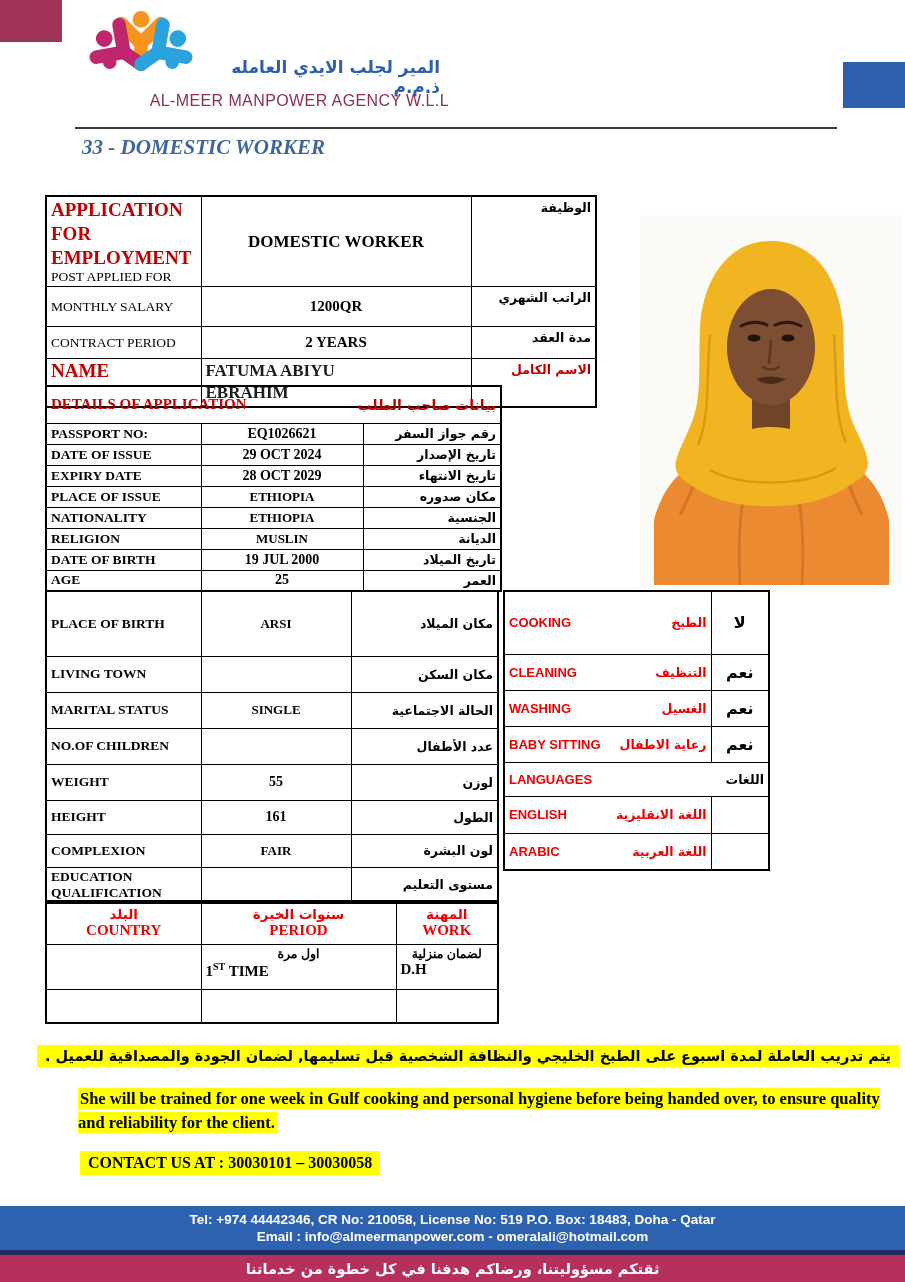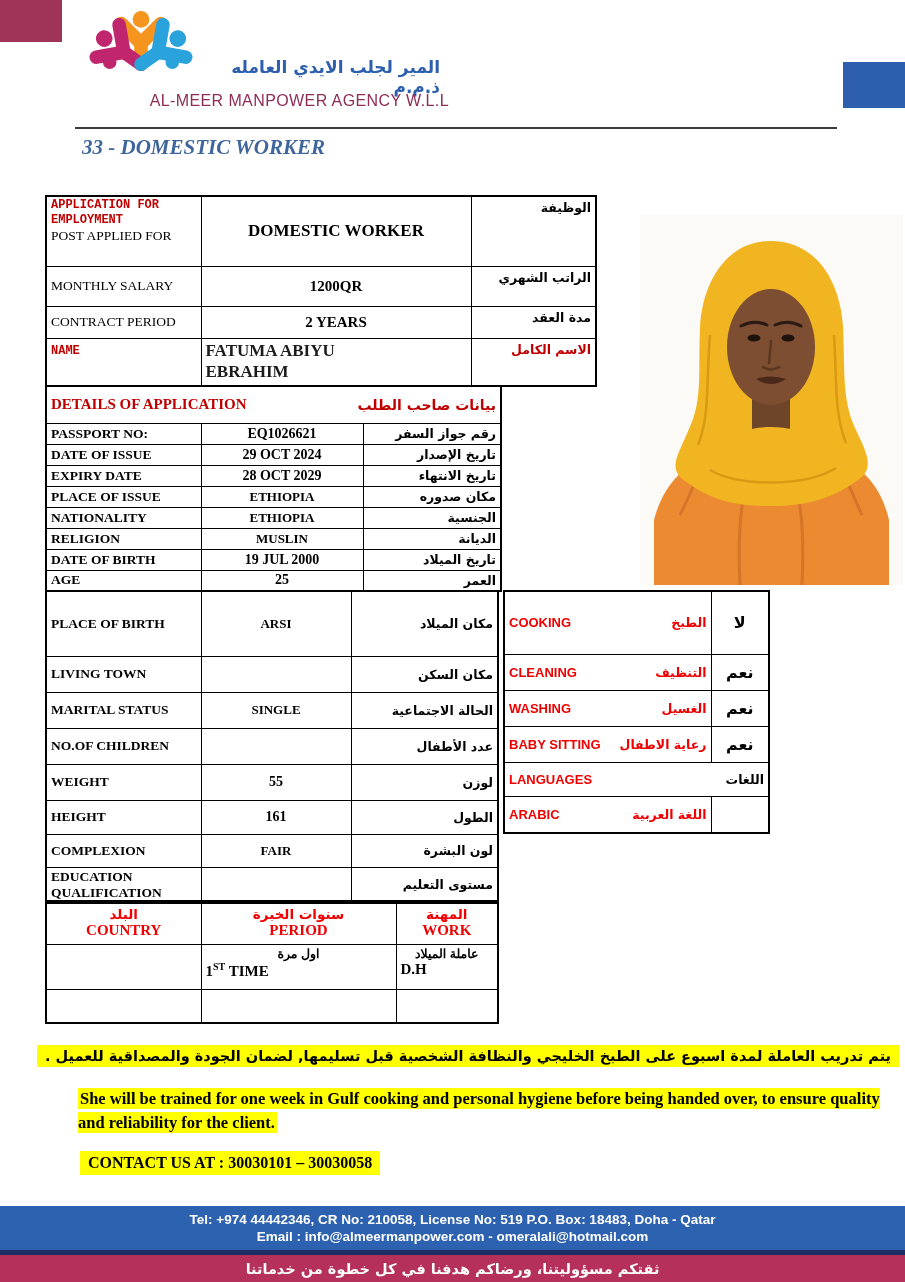--- a/index.html
+++ b/index.html
@@ -33,21 +33,21 @@
   table { border-collapse:collapse; position:absolute; table-layout:fixed; }
   td { border:1px solid #000; padding:1px 4px; vertical-align:middle; overflow:hidden; }
   .tbl-top    { left:45px; top:195px; width:550px; border:2px solid #000; }
   .tbl-pass   { left:45px; top:385px; width:455px; border:2px solid #000; }
   .tbl-pers   { left:45px; top:590px; width:452px; border:2px solid #000; }
   .tbl-skill  { left:503px; top:590px; width:265px; border:2px solid #000; }
   .tbl-exp    { left:45px; top:900px; width:452px; border:2px solid #000; }
 
   .lbl      { font-size:13.5px; }
   .lbl-b    { font-size:13.5px; font-weight:bold; }
-  .lbl-red  { font-size:12px; font-weight:bold; color:#c00000;font-family:Liberation Mono, monospace; }
+  .lbl-red  { font-size:19px; font-weight:bold; color:#c00000; }
   .val      { font-size:14px; font-weight:bold; text-align:center; }
   .val-big  { font-size:17px; font-weight:bold; text-align:center; }
   .ar       { direction:rtl; text-align:right; font-family:"DejaVu Sans", sans-serif;
               font-size:12.5px; font-weight:bold; }
   .ar-red   { color:#c00000; }
   .top-ar-cell { vertical-align:top; padding-top:3px; }
   .name-val { font-size:17px; font-weight:bold; color:#1c1c1c; width:170px; line-height:1.25; }
   .app-lbl  { width:112px; line-height:1.25; }
   .details-en { font-size:15px; font-weight:bold; color:#c00000; }
   .details-ar { font-size:14px; }
@@ -331,20 +331,29 @@
       <td colspan="2">
             <div class="flex-sb">
         <span class="skill-en">LANGUAGES</span>
         <span class="ar">اللغات</span>
       </div>
           </td>
     </tr>
     <tr style="height:37px">
       <td>
             <div class="flex-sb">
+        <span class="skill-en">ENGLISH</span>
+        <span class="ar skill-ar">اللغة الانقليزية</span>
+      </div>
+          </td>
+      <td class="yn"></td>
+    </tr>
+    <tr style="height:37px">
+      <td>
+            <div class="flex-sb">
         <span class="skill-en">ARABIC</span>
         <span class="ar skill-ar">اللغة العربية</span>
       </div>
           </td>
       <td class="yn"></td>
     </tr>
   </tbody>
     </table>
 
   <table class="tbl-exp">
@@ -368,21 +377,21 @@
         <span class="e">WORK</span>
       </td>
     </tr>
     <tr style="height:45px">
       <td></td>
       <td class="exp-td">
         <div class="exp-cell-top">اول مرة</div>
         <div class="exp-cell-bot"><span>1</span><sup style="font-size:10px">ST</sup><span> TIME</span></div>
       </td>
       <td class="exp-td">
-        <div class="exp-cell-top">عاملة الميلاد</div>
+        <div class="exp-cell-top">لضمان منزلية</div>
         <div class="exp-cell-bot">D.H</div>
       </td>
     </tr>
     <tr style="height:34px">
       <td></td>
           <td></td>
           <td></td>
     </tr>
   </tbody>
     </table>

